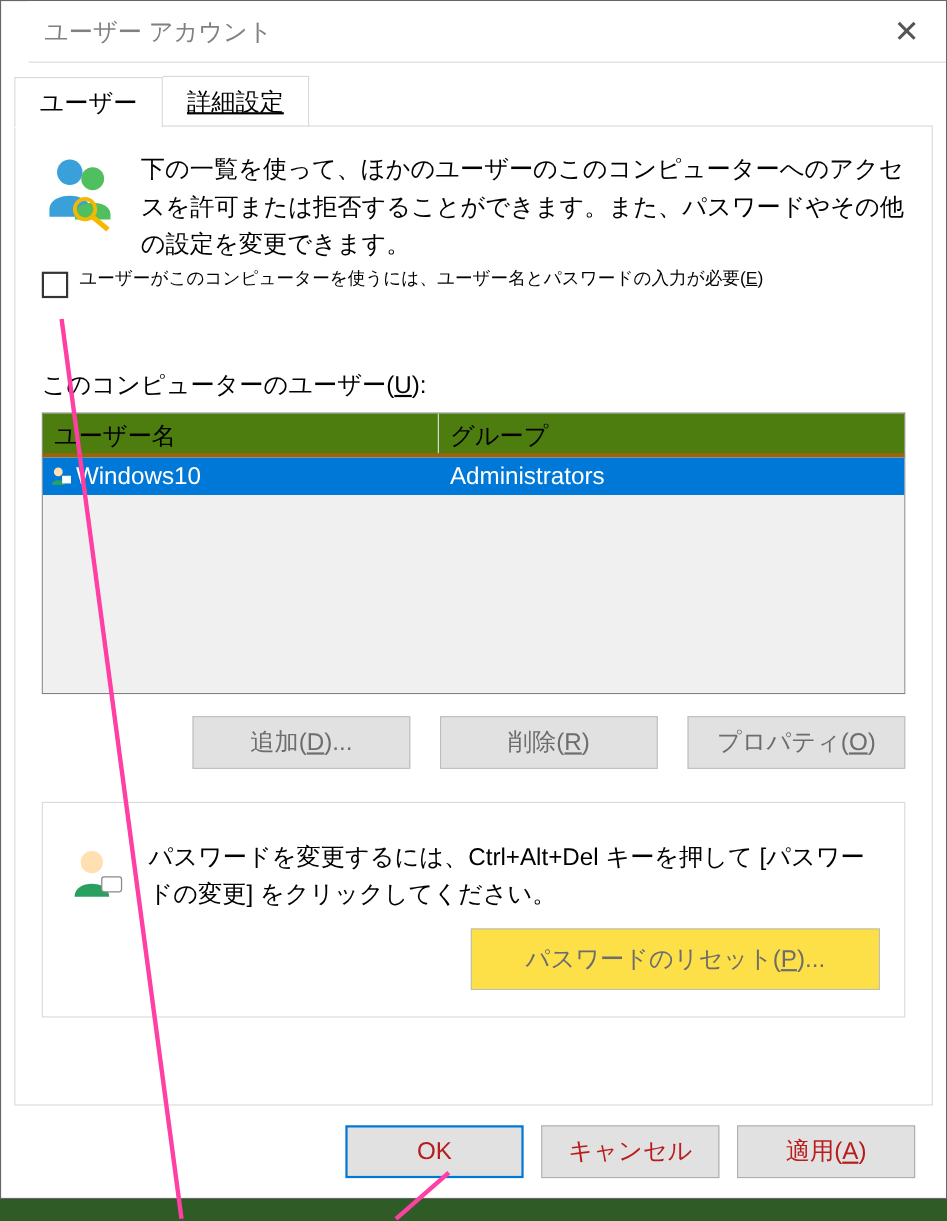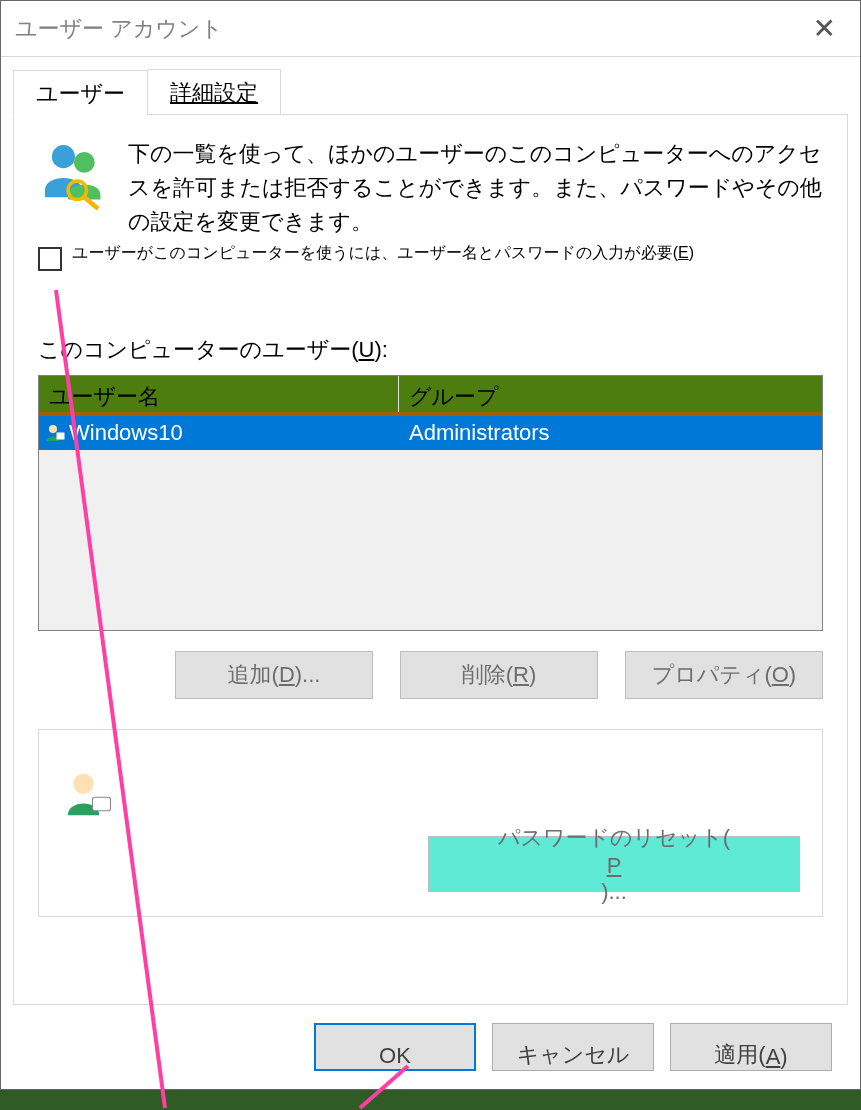--- a/index.html
+++ b/index.html
@@ -25,20 +25,21 @@
   }
   .titlebar {
     height: 56px;
     background: #fff;
     border-bottom: 1px solid #d9d9d9;
     display: flex;
     align-items: center;
     padding: 0 14px;
     color: #808080;
     font-size: 22px;
+    margin-left: 25px;
   }
   .titlebar-spacer { flex: 1; }
   .close-btn {
     color: #555;
     font-size: 28px;
     line-height: 1;
     padding: 0 10px;
     cursor: pointer;
   }
   .client {
@@ -194,44 +195,43 @@
   .pwd-text { font-size: 22px; line-height: 1.55; }
   .pwd-btn-row {
     display: flex;
     justify-content: flex-end;
     margin-top: 14px;
   }
   .pwd-btn {
     width: 372px;
     height: 56px;
     border: 1px solid #bdbdbd;
-    background: #5eead4;
+    background: #fde047;
     color: #6d6d6d;
     font-size: 22px;
     display: flex;
     align-items: center;
     justify-content: center;
     cursor: pointer;
-    flex-direction: column;
   }
   .dlg-btn-row {
     display: flex;
     gap: 16px;
     justify-content: flex-end;
     padding: 18px 16px 18px 0;
   }
   .dlg-btn {
     width: 162px;
     height: 48px;
     border: 1px solid #adadad;
     background: #e1e1e1;
-    color: #404040;
-    font-size: 22px;
-    display: flex;
-    align-items: flex-end;
+    color: #b91c1c;
+    font-size: 22px;
+    display: flex;
+    align-items: center;
     justify-content: center;
     cursor: pointer;
   }
   .dlg-btn.ok { border: 2px solid #0078d7; }
   .underline { text-decoration: underline; }
   .bottom-bar {
     position: absolute;
     left: 0;
     bottom: 0;
     width: 861px;
@@ -334,20 +334,21 @@
 
       <div class="groupbox">
         <div class="pwd-row">
           <span class="pwd-icon">
             <svg viewBox="0 0 48 48" width="54" height="54">
               <circle cx="20" cy="14" r="9" fill="#ffe0b2"></circle>
               <path d="M6 42 C6 28 34 28 34 42 Z" fill="#2aa060"></path>
               <rect x="28" y="26" width="16" height="12" rx="2" fill="#ffffff" stroke="#888"></rect>
             </svg>
           </span>
+          <div class="pwd-text">パスワードを変更するには、Ctrl+Alt+Del キーを押して [パスワードの変更] をクリックしてください。</div>
         </div>
         <div class="pwd-btn-row">
           <div class="pwd-btn">
             <span>パスワードのリセット(</span>
               <span class="underline">P</span>
               <span>)...</span>
           </div>
         </div>
       </div>
 

